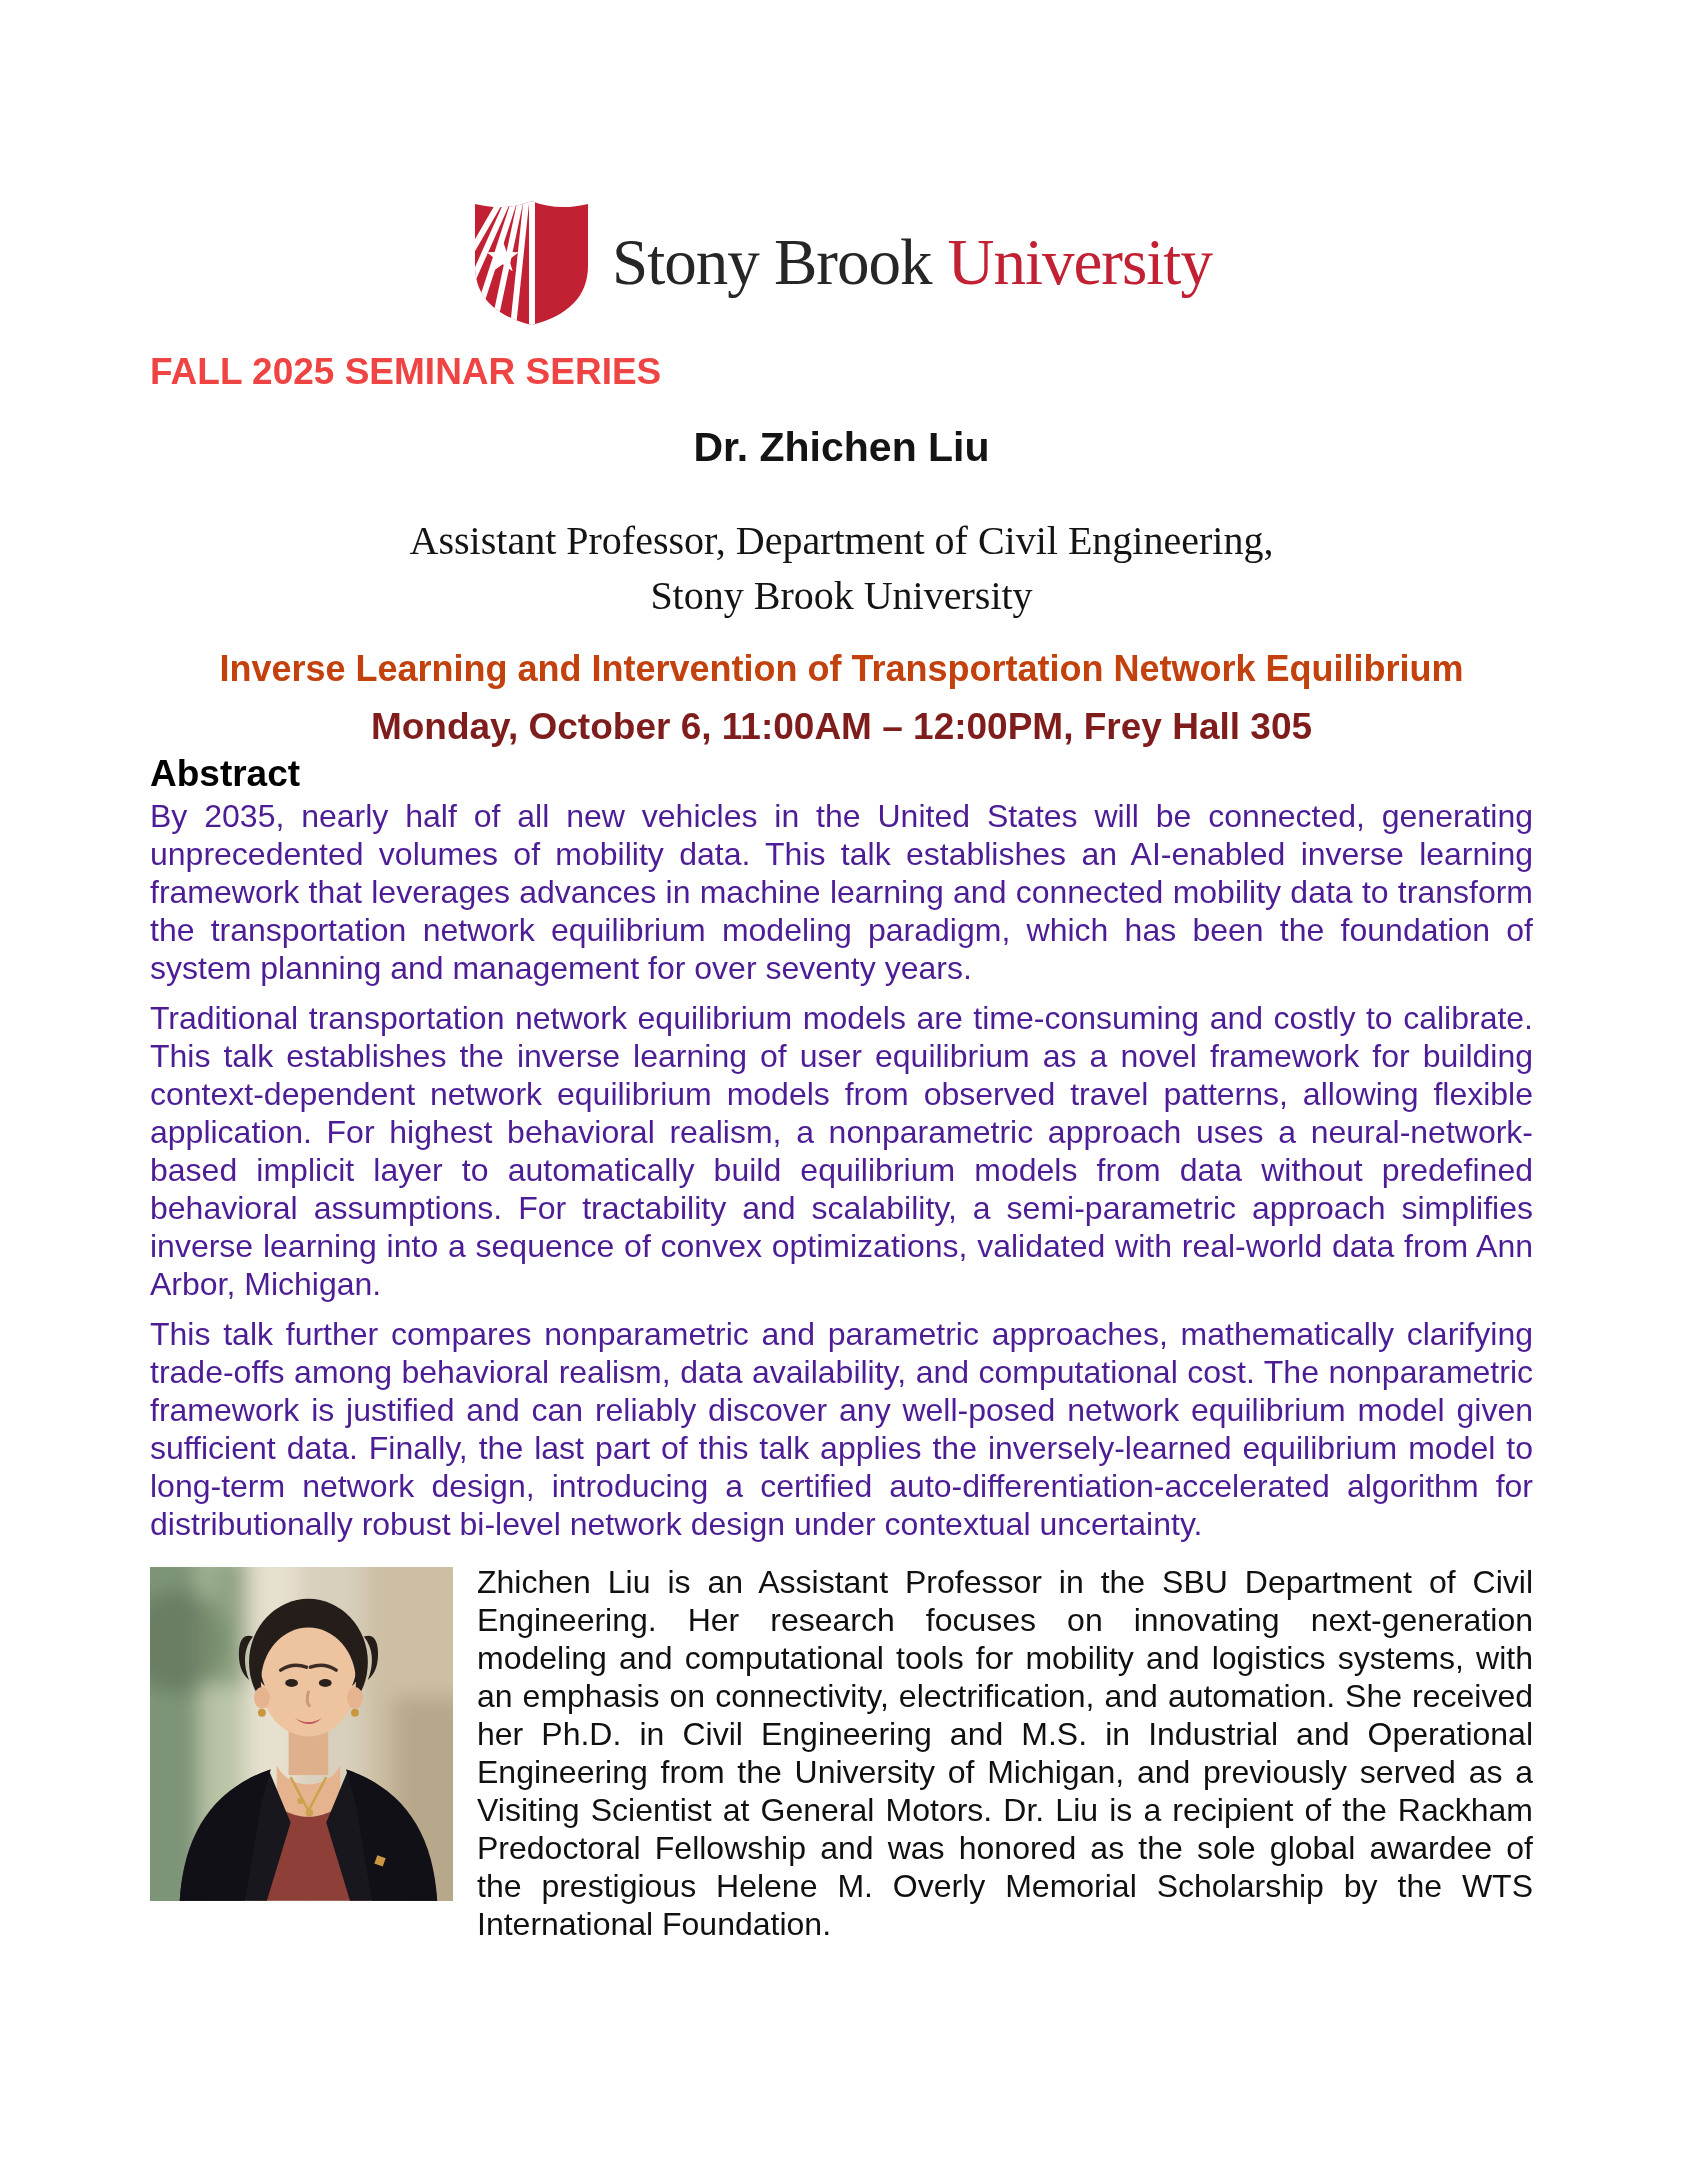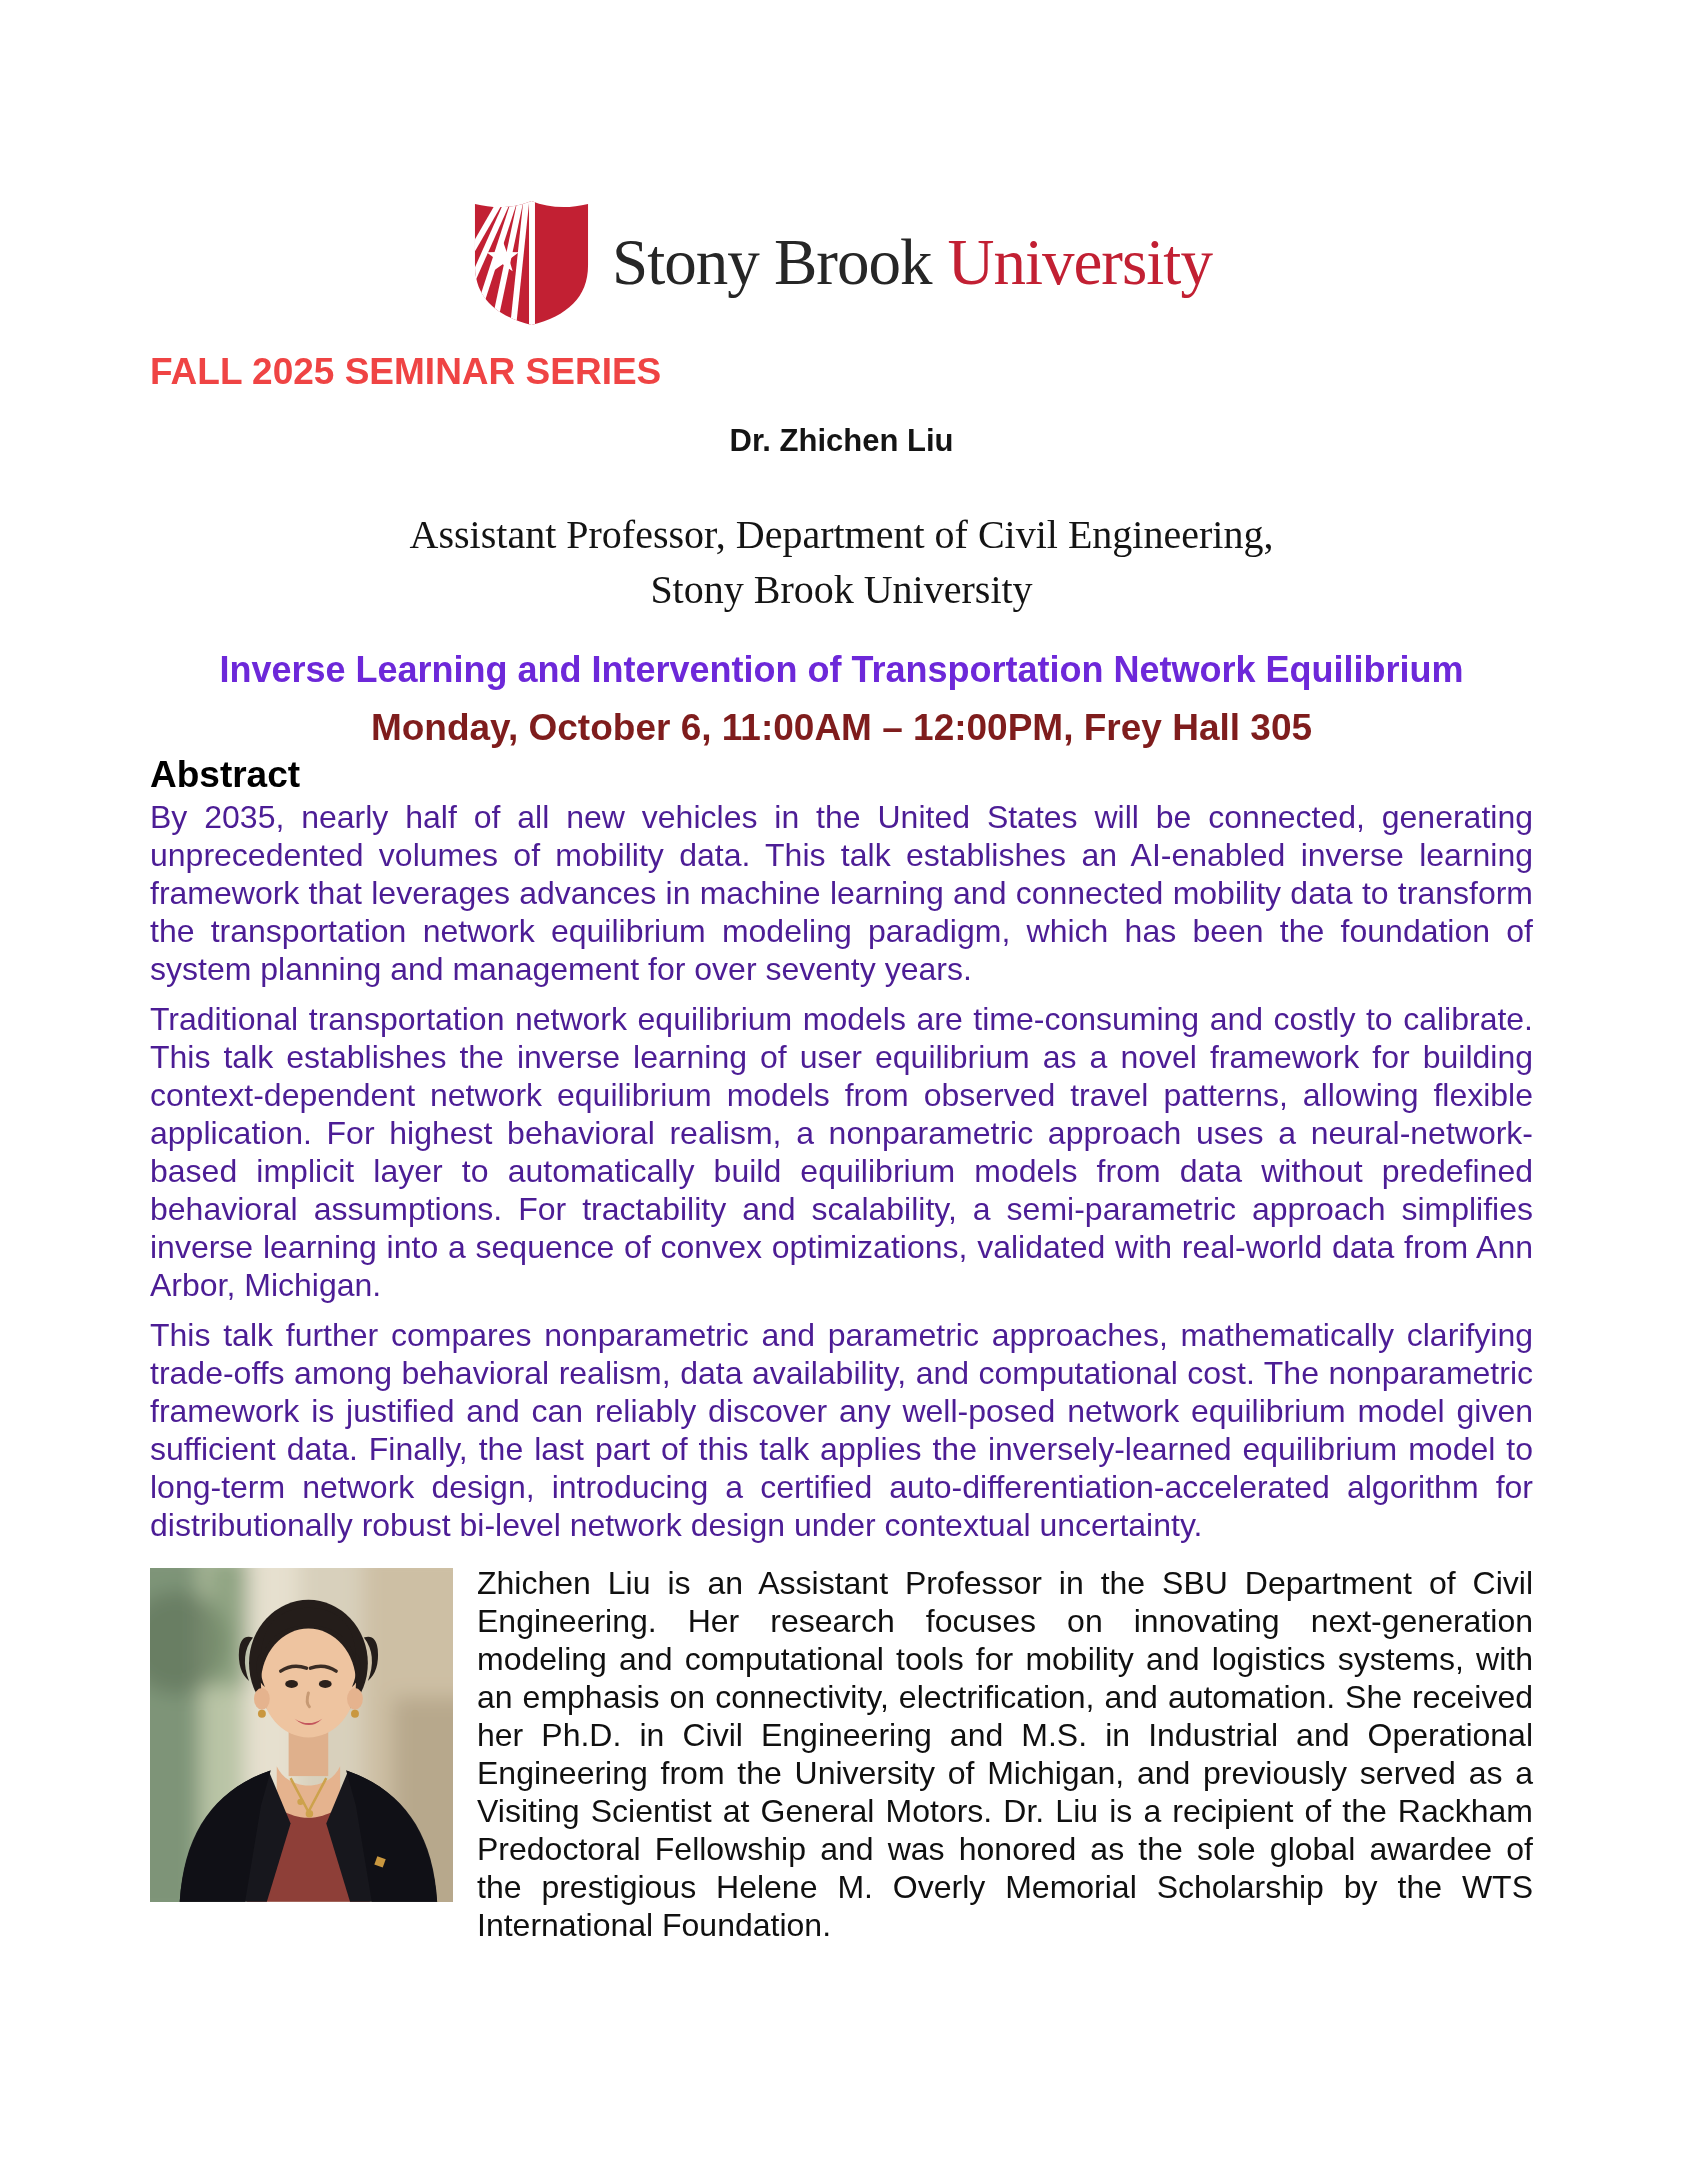--- a/index.html
+++ b/index.html
@@ -29,28 +29,28 @@
     font-size:65px;
     letter-spacing:-1px;
     white-space:nowrap;
     line-height:1;
   }
   .wm-primary{color:#262626;}
   .wm-secondary{color:#C22033;margin-left:16px;}
   
   .dept{margin-top:48px;font-size:37px;line-height:44px;text-align:center;color:#1a1a1a;}
   .series{margin-top:20px;font-size:37px;line-height:46px;font-weight:bold;color:#ef4444;}
-  .speaker-name{margin-top:22px;font-size:31px;line-height:48px;font-weight:bold;text-align:center;color:#141414;}
+  .speaker-name{margin-top:28px;font-size:41px;line-height:48px;font-weight:bold;text-align:center;color:#141414;}
   .affil{
     margin-top:42px;
     font-family:"Liberation Serif","DejaVu Serif",serif;
     font-size:40px;line-height:55px;
     text-align:center;color:#141414;
   }
-  .talk-title{margin-top:31px;font-size:36px;line-height:44px;font-weight:bold;text-align:center;color:#6d28d9;}
+  .talk-title{margin-top:24px;font-size:36px;line-height:44px;font-weight:bold;text-align:center;color:#c2410c;}
   .event-line{margin-top:14px;font-size:37px;line-height:44px;font-weight:bold;text-align:center;color:#7f1d1d;}
   
   .abstract h2{
     margin:4px 0 0 0;
     font-size:37px;line-height:42px;font-weight:bold;color:#000;
   }
   .abstract p{
     margin:2px 0 0 0;
     font-size:32px;line-height:38px;
     text-align:justify;

